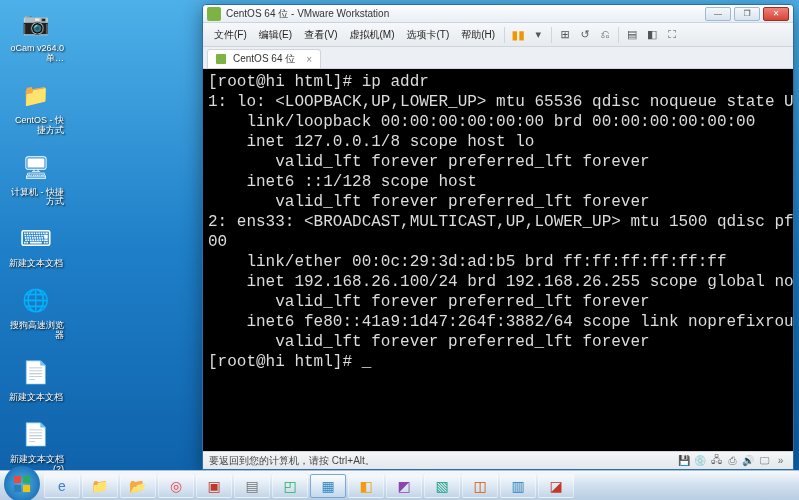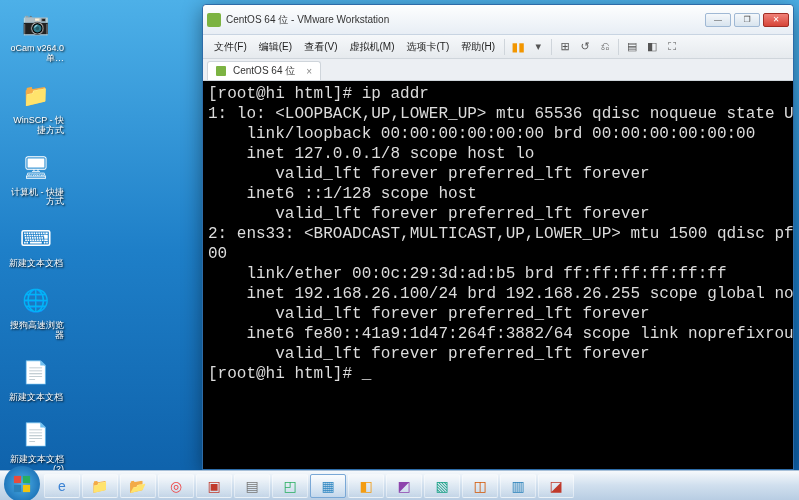--- a/index.html
+++ b/index.html
@@ -3,21 +3,21 @@
 <meta charset="utf-8">
 <style>
 *{margin:0;padding:0;box-sizing:border-box;font-family:"Microsoft YaHei","Segoe UI",Tahoma,sans-serif}
 body{width:799px;height:500px;background:linear-gradient(180deg,#4db0e8 0%,#1e7fc8 50%,#0d5fa8 100%);overflow:hidden;position:relative}
 .desktop{position:absolute;inset:0}
 .icons{position:absolute;left:8px;top:6px;display:flex;flex-direction:column;gap:14px}
 .dicon{width:56px;display:flex;flex-direction:column;align-items:center;gap:2px;cursor:pointer}
 .dicon .img{width:36px;height:36px;display:flex;align-items:center;justify-content:center;font-size:22px;color:#fff}
 .dicon .lbl{color:#fff;font-size:9px;text-align:right;text-shadow:1px 1px 2px #000;line-height:1.1;max-width:56px;word-break:break-all}
 .vmw{position:absolute;left:202px;top:4px;width:592px;height:466px;background:#f0f0f0;border:1px solid #2d6ca8;border-radius:4px 4px 0 0;box-shadow:0 4px 20px rgba(0,0,0,.4);display:flex;flex-direction:column}
-.titlebar{height:30px;background:linear-gradient(#fdfefe,#e8eef5);display:flex;align-items:center;padding:0 4px;border-radius:4px 4px 0 0;border-bottom:1px solid #c8d4e2}
+.titlebar{height:18px;background:linear-gradient(#fdfefe,#e8eef5);display:flex;align-items:center;padding:0 4px;border-radius:4px 4px 0 0;border-bottom:1px solid #c8d4e2}
 .titlebar .ico{width:14px;height:14px;background:#7cb342;border-radius:2px;margin-right:5px}
 .titlebar .txt{font-size:10px;color:#333;flex:1}
 .winbtns{display:flex;gap:3px}
 .winbtn{width:26px;height:14px;border:1px solid #9fb8d4;background:linear-gradient(#f5f8fb,#d8e4ee);border-radius:2px;display:flex;align-items:center;justify-content:center;font-size:8px;color:#444;cursor:pointer}
 .winbtn.close{background:linear-gradient(#f08178,#d64538);color:#fff;border-color:#a02d24}
 .menubar{height:24px;background:linear-gradient(#f6f8fa,#e6eaee);border-bottom:1px solid #cfd5db;display:flex;align-items:center;padding:0 6px;gap:2px}
 .menubar .mi{font-size:10px;color:#222;padding:2px 5px;cursor:pointer}
 .menubar .sep{width:1px;height:16px;background:#cfd5db;margin:0 2px}
 .menubar .tbtn{width:18px;height:18px;display:flex;align-items:center;justify-content:center;font-size:11px;color:#555;cursor:pointer}
 .menubar .pause{color:#f29600;font-size:12px}
@@ -39,21 +39,21 @@
 <body>
 
 <div class="desktop">
   <div class="icons" id="icons">
       <div class="dicon">
         <div class="img">📷</div>
         <div class="lbl">oCam v264.0单…</div>
       </div>
       <div class="dicon">
         <div class="img">📁</div>
-        <div class="lbl">WinSCP - 快捷方式</div>
+        <div class="lbl">CentOS - 快捷方式</div>
       </div>
       <div class="dicon">
         <div class="img">🖥</div>
         <div class="lbl">计算机 - 快捷方式</div>
       </div>
       <div class="dicon">
         <div class="img">⌨</div>
         <div class="lbl">新建文本文档</div>
       </div>
       <div class="dicon">
@@ -121,20 +121,31 @@
        valid_lft forever preferred_lft forever
 2: ens33: &lt;BROADCAST,MULTICAST,UP,LOWER_UP&gt; mtu 1500 qdisc pfifo_fast state UP group default qlen 10
 00
     link/ether 00:0c:29:3d:ad:b5 brd ff:ff:ff:ff:ff:ff
     inet 192.168.26.100/24 brd 192.168.26.255 scope global noprefixroute ens33
        valid_lft forever preferred_lft forever
     inet6 fe80::41a9:1d47:264f:3882/64 scope link noprefixroute
        valid_lft forever preferred_lft forever
 [root@hi html]# _</div>
 
+    <div class="statusbar">
+      <span>要返回到您的计算机，请按 Ctrl+Alt。</span>
+      <span class="sp"></span>
+      <span class="sic">💾</span>
+      <span class="sic">💿</span>
+      <span class="sic">🖧</span>
+      <span class="sic">⎙</span>
+      <span class="sic">🔊</span>
+      <span class="sic">🖵</span>
+      <span class="sic">»</span>
+    </div>
   </div>
 
   <div class="taskbar">
     <div class="start">
       <svg viewBox="0 0 20 20">
           <rect x="1" y="1" width="8" height="8" fill="#e74c3c"></rect>
           <rect x="11" y="1" width="8" height="8" fill="#27ae60"></rect>
           <rect x="1" y="11" width="8" height="8" fill="#2980b9"></rect>
           <rect x="11" y="11" width="8" height="8" fill="#f1c40f"></rect>
         </svg>

